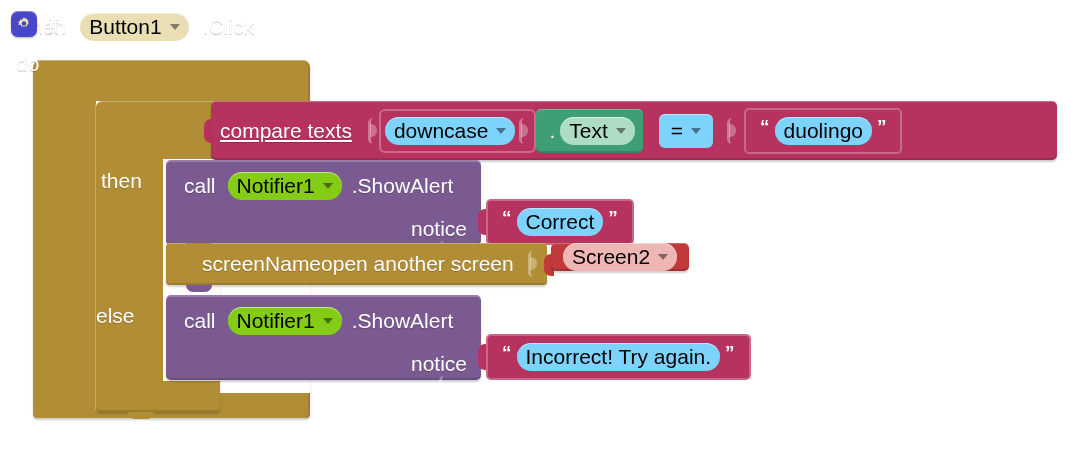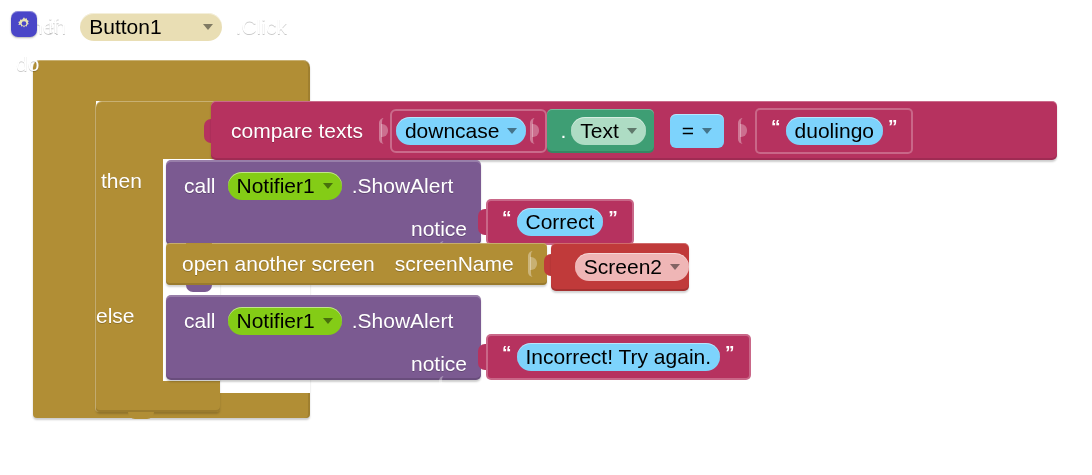--- a/index.html
+++ b/index.html
@@ -203,27 +203,27 @@
     background: #B18E35;
     border-radius: 4px;
     box-shadow: inset 0 1px 0 rgba(255,255,255,.28),
                 inset 0 -2px 0 rgba(0,0,0,.13),
                 0 2px 2px rgba(0,0,0,.18);
     display: flex; align-items: center; padding-left: 16px;
   }
   #screen2-block {
     position: absolute;
     left: 551px; top: 243px;
-    width: 138px; height: 48px;
+    width: 138px; height: 28px;
     background: #C03A3A;
     border-radius: 5px;
     box-shadow: inset 0 1px 0 rgba(255,255,255,.25),
                 inset 0 -2px 0 rgba(0,0,0,.14),
                 0 2px 2px rgba(0,0,0,.18);
-    display: flex; align-items: center; justify-content: flex-end;
+    display: flex; align-items: center; justify-content: center;
   }
   #screen2-plug {
     position: absolute; left: 544px; top: 254px;
     width: 10px; height: 22px;
     background: #C03A3A;
     border-radius: 7px 0 0 7px;
   }
   .fld-salmon { background: #EFB6B6; box-shadow: inset 0 1px 0 rgba(255,255,255,.45); }
 
   
@@ -236,21 +236,21 @@
 </head>
 <body>
 
 <div id="canvas">
 
   <div id="when-block"></div>
   <div id="when-notch"></div>
 
   <div id="when-head-row">
     <span class="lbl">when</span>
-    <span class="fld fld-cream" style="margin-left:14px;gap:33px;">
+    <span class="fld fld-cream" style="margin-left:14px;">
       <span>Button1</span>
       <span class="caret"></span>
     </span>
     <span class="lbl" style="margin-left:14px;">.Click</span>
   </div>
 
   <div id="when-do-row">
     <span class="lbl">do</span>
   </div>
 
@@ -263,21 +263,21 @@
       <path fill="#E8E2B6" d="M8 1.2l1 1.5 1.8-.4.3 1.8 1.7.8-1 1.5 1 1.5-1.7.8-.3 1.8-1.8-.4-1 1.5-1-1.5-1.8.4-.3-1.8L2.2 9l1-1.5-1-1.5 1.7-.8.3-1.8 1.8.4z"></path>
       <circle cx="8" cy="7.5" r="2.3" fill="#4A46C8"></circle>
     </svg>
   </div>
   <span class="lbl" id="if-label">if</span>
   <span class="lbl" id="then-label">then</span>
   <span class="lbl" id="else-label">else</span>
 
   <div id="compare-plug"></div>
   <div id="compare-block">
-    <span class="lbl" style="margin-left:20px;">compare texts</span>
+    <span class="lbl" style="margin-left:9px;text-decoration:underline;">compare texts</span>
 
     <span class="socket" style="margin-left:16px;"></span>
 
     <span class="subframe">
       <span class="fld fld-pink">
         <span>downcase</span>
         <span class="caret"></span>
       </span>
       <span class="socket" style="margin-left:4px;"></span>
     </span>
@@ -323,22 +323,22 @@
   <div class="notice-plug" style="left:478px; top:209px;"></div>
   <span class="strblk str-float" style="left:486px; top:199px;">
     <span class="quote">“</span>
     <span class="fld fld-pink">
       <span>Correct</span>
     </span>
     <span class="quote">”</span>
   </span>
 
   <div id="open-screen-block">
+    <span class="lbl" style="margin-left:20px;">screenName</span>
     <span class="lbl">open another screen</span>
-    <span class="lbl" style="margin-left:20px;">screenName</span>
     <span class="socket" style="margin-left:14px;"></span>
   </div>
   <div id="screen2-plug"></div>
   <div id="screen2-block">
     <span class="fld fld-salmon">
       <span>Screen2</span>
       <span class="caret"></span>
     </span>
   </div>
 

